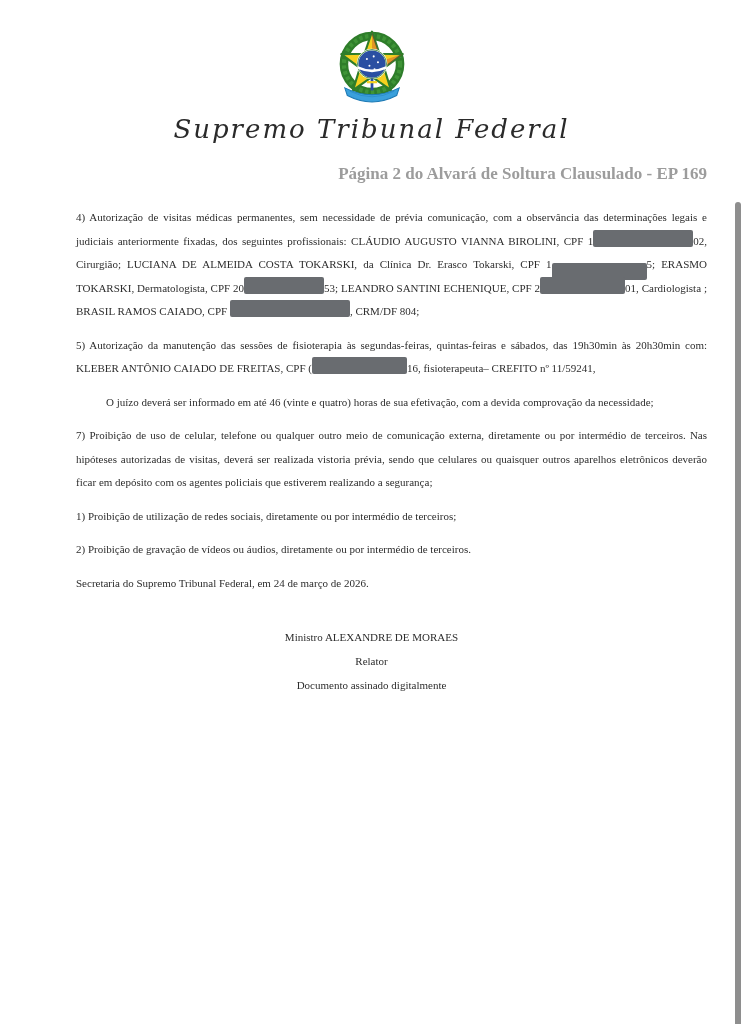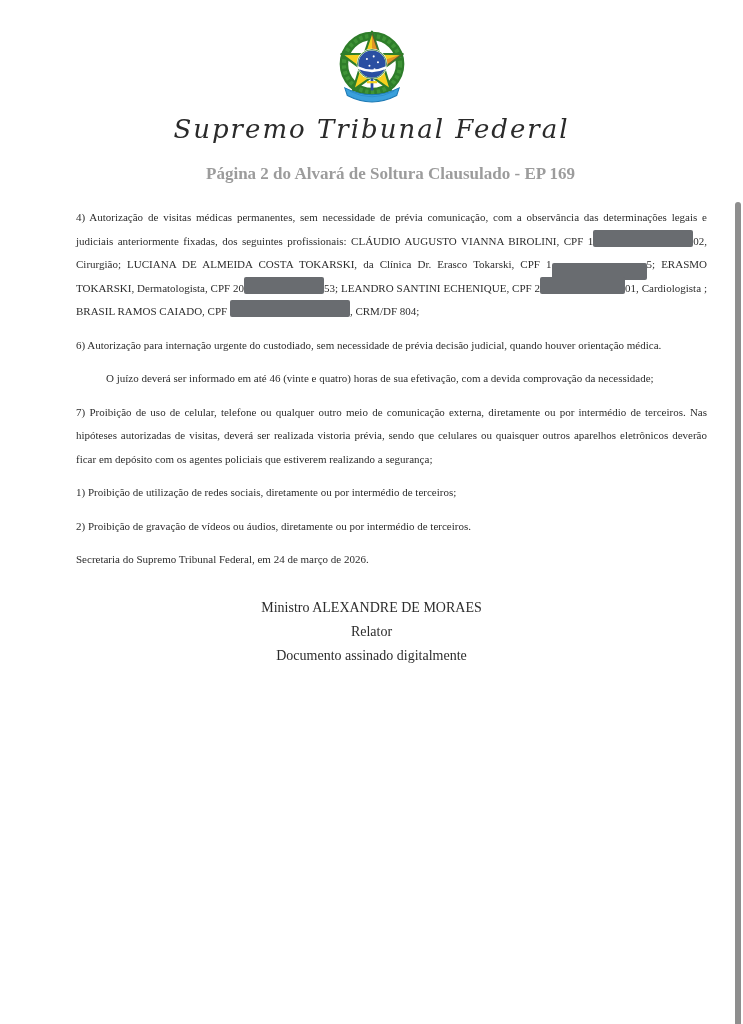--- a/index.html
+++ b/index.html
@@ -19,21 +19,21 @@
     font-style:italic;
     font-size:26px;
     letter-spacing:2px;
     color:#2a2a2a;
   }
   .page-header{
     margin:20px 36px 0 74px;
     font-size:17px;
     font-weight:bold;
     color:#9c9c9c;
-    text-align:center;
+    text-align:right;
   }
   .doc-body{
     margin:22px 36px 0 76px;
     font-size:11px;
     line-height:23.5px;
   }
   .para{
     margin:0 0 10px 0;
     text-align:justify;
   }
@@ -44,23 +44,23 @@
     display:inline-block;
     height:17px;
     background:#696c70;
     border-radius:2px;
     vertical-align:text-bottom;
     position:relative;
     z-index:2;
   }
   .redact.offset{transform:translateY(10px);}
   .signature{
-    margin-top:24px;
+    margin-top:30px;
     text-align:center;
-    font-size:14px;
+    font-size:11px;
     line-height:24px;
   }
   .signature .sig-note{}
   .scrollbar-thumb{
     position:absolute;
     top:202px;right:2px;bottom:0;
     width:6px;
     background:#8e8e8e;
     border-radius:3px 3px 0 0;
   }
@@ -101,21 +101,21 @@
       </svg>
     </span>
     <div class="brand-title">Supremo Tribunal Federal</div>
   </div>
 
   <div class="page-header">Página 2 do Alvará de Soltura Clausulado - EP 169</div>
 
   <div class="doc-body">
 
   <p class="para">4) Autorização de visitas médicas permanentes, sem necessidade de prévia comunicação, com a observância das determinações legais e judiciais anteriormente fixadas, dos seguintes profissionais: CLÁUDIO AUGUSTO VIANNA BIROLINI, CPF 1<span class="redact" style="width: 100px;"></span>02, Cirurgião; LUCIANA DE ALMEIDA COSTA TOKARSKI, da Clínica Dr. Erasco Tokarski, CPF 1<span class="redact offset" style="width: 95px;"></span>5; ERASMO TOKARSKI, Dermatologista, CPF 20<span class="redact" style="width: 80px;"></span>53; LEANDRO SANTINI ECHENIQUE, CPF 2<span class="redact" style="width: 85px;"></span>01, Cardiologista ; BRASIL RAMOS CAIADO, CPF <span class="redact" style="width: 120px;"></span>, CRM/DF 804;</p>
-      <p class="para">6) Autorização para internação urgente do custodiado, sem necessidade de prévia decisão judicial, quando houver orientação médica.</p>
+      <p class="para">5) Autorização da manutenção das sessões de fisioterapia às segundas-feiras, quintas-feiras e sábados, das 19h30min às 20h30min com: KLEBER ANTÔNIO CAIADO DE FREITAS, CPF (<span class="redact" style="width: 95px;"></span>16, fisioterapeuta– CREFITO nº 11/59241,</p>
       <p class="para indent">O juízo deverá ser informado em até 46 (vinte e quatro) horas de sua efetivação, com a devida comprovação da necessidade;</p>
       <p class="para">7) Proibição de uso de celular, telefone ou qualquer outro meio de comunicação externa, diretamente ou por intermédio de terceiros. Nas hipóteses autorizadas de visitas, deverá ser realizada vistoria prévia, sendo que celulares ou quaisquer outros aparelhos eletrônicos deverão ficar em depósito com os agentes policiais que estiverem realizando a segurança;</p>
       <p class="para">1) Proibição de utilização de redes sociais, diretamente ou por intermédio de terceiros;</p>
       <p class="para">2) Proibição de gravação de vídeos ou áudios, diretamente ou por intermédio de terceiros.</p>
       <p class="para gap-before">Secretaria do Supremo Tribunal Federal, em 24 de março de 2026.</p>
     </div>
 
   <div class="signature">
     <div>Ministro ALEXANDRE DE MORAES</div>
     <div>Relator</div>

